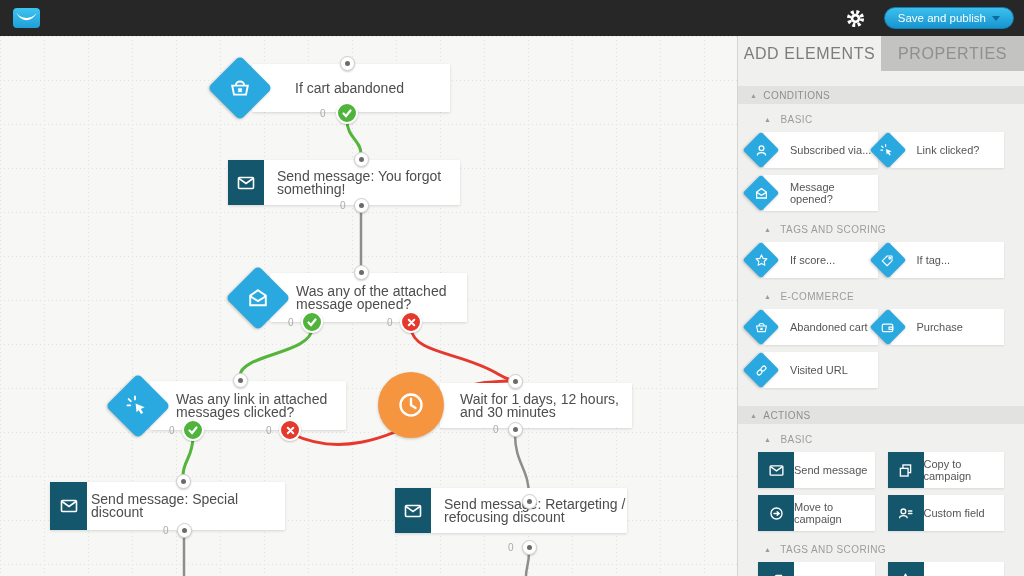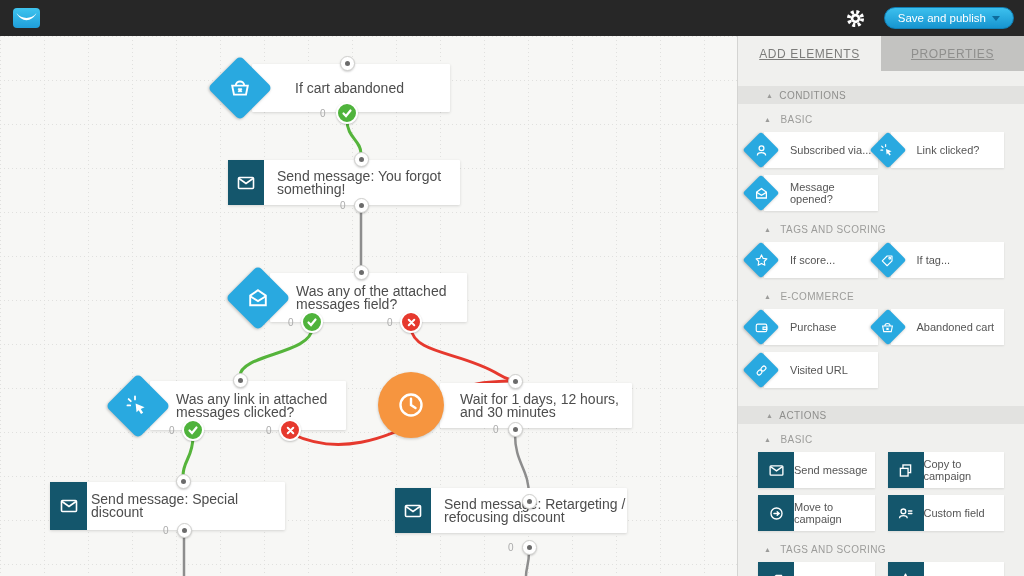--- a/index.html
+++ b/index.html
@@ -49,24 +49,24 @@
   .port-ok, .port-fail { position:absolute; width:22px; height:22px; border-radius:50%;
           border:2px solid #fff; box-shadow:0 1px 2px rgba(0,0,0,.22); z-index:8;
           display:flex; align-items:center; justify-content:center; cursor:pointer; }
   .port-ok { background:#4fb33c; }
   .port-fail { background:#e6392e; }
   .zero { position:absolute; font-size:10px; color:#ababab; z-index:7; }
 
   
   .tabs { display:flex; height:35px; }
   .tab { flex:1; display:flex; align-items:center; justify-content:center;
-         font-size:12px; letter-spacing:.6px; color:#7c7c7a; cursor:pointer;text-decoration:underline; }
+         font-size:16px; letter-spacing:.6px; color:#7c7c7a; cursor:pointer; }
   .tab.inactive { background:#c3c3c1; color:#8f8f8d; }
   .sec-head { height:18px; margin-top:15px; background:#e2e2e0; display:flex;
-              align-items:center; padding-left:28px; font-size:10px; color:#8e8e8c;
+              align-items:center; padding-left:12px; font-size:10px; color:#8e8e8c;
               letter-spacing:.4px; cursor:pointer; }
   .sub-head { padding:10px 12px 7px 26px; font-size:10px; color:#9c9c9a;
               letter-spacing:.4px; cursor:pointer; }
   .tri { font-size:7px; color:#9c9c9a; margin-right:6px; vertical-align:1px; }
   .items { display:grid; grid-template-columns:1fr 1fr; column-gap:13px; row-gap:7px;
            padding:0 20px 3px 26px; }
   .c-item { position:relative; background:#fff; height:36px; display:flex; align-items:center;
             padding-left:26px; font-size:11px; color:#555; line-height:12px;
             box-shadow:0 1px 2px rgba(0,0,0,.1); cursor:grab; }
   .c-item .dwrap { left:-16px; top:5px; width:26px; height:26px; }
@@ -155,21 +155,21 @@
             <path d="M3 5.5 L10 10.5 L17 5.5"></path>
           </svg>
       </div>
       <span class="lbl" style="padding-left:13px">Send message: You forgot something!</span>
     </div>
     <div class="port" style="left:354px;top:116px"></div>
     <div class="port" style="left:354px;top:162px"></div>
     <span class="zero" style="left:340px;top:164px">0</span>
 
     <div class="node" style="left:270px;top:237px;width:197px;height:49px;padding-left:26px">
-      <span>Was any of the attached messages field?</span>
+      <span>Was any of the attached message opened?</span>
     </div>
     <div class="dwrap" style="left:235px;top:239px;width:46px;height:46px">
       <div class="dshape"></div>
       <div class="dicon">
           <svg width="24" height="24" viewBox="0 0 20 20" fill="none" stroke="#fff" stroke-width="1.6">
         <path d="M10 3.5 L16.5 8 V16 H3.5 V8 Z"></path>
             <path d="M3.5 8.5 L10 12.5 L16.5 8.5"></path>
           </svg>
         </div>
     </div>
@@ -340,39 +340,39 @@
     <div class="sub-head">
       <span class="tri">▲</span>
       <span>E-COMMERCE</span>
     </div>
     <div class="items">
       <div class="c-item">
         <div class="dwrap">
             <div class="dshape"></div>
           <div class="dicon">
               <svg width="15" height="15" viewBox="0 0 20 20" fill="none" stroke="#fff" stroke-width="1.5">
-            <rect x="3" y="5.5" width="14" height="10" rx="2"></rect>
-                <path d="M12 9.5 H17 V12.5 H12 Z"></path>
-              </svg>
-            </div>
-          </div>
-        <span>Purchase</span>
-      </div>
-      <div class="c-item">
-        <div class="dwrap">
-            <div class="dshape"></div>
-          <div class="dicon">
-              <svg width="15" height="15" viewBox="0 0 20 20" fill="none" stroke="#fff" stroke-width="1.5">
             <path d="M6.5 8 C6.5 3.5 13.5 3.5 13.5 8"></path>
                 <path d="M3.5 8 H16.5 L15 15.5 H5 Z"></path>
             <path d="M8.6 10.4 L11.4 13.2 M11.4 10.4 L8.6 13.2"></path>
               </svg>
             </div>
           </div>
         <span>Abandoned cart</span>
+      </div>
+      <div class="c-item">
+        <div class="dwrap">
+            <div class="dshape"></div>
+          <div class="dicon">
+              <svg width="15" height="15" viewBox="0 0 20 20" fill="none" stroke="#fff" stroke-width="1.5">
+            <rect x="3" y="5.5" width="14" height="10" rx="2"></rect>
+                <path d="M12 9.5 H17 V12.5 H12 Z"></path>
+              </svg>
+            </div>
+          </div>
+        <span>Purchase</span>
       </div>
       <div class="c-item">
         <div class="dwrap">
             <div class="dshape"></div>
           <div class="dicon">
               <svg width="15" height="15" viewBox="0 0 20 20" fill="none" stroke="#fff" stroke-width="1.6">
             <g transform="rotate(-45 10 10)">
                   <rect x="2.8" y="7.4" width="7" height="5.2" rx="2.6"></rect>
                   <rect x="10.2" y="7.4" width="7" height="5.2" rx="2.6"></rect>
                 </g>

